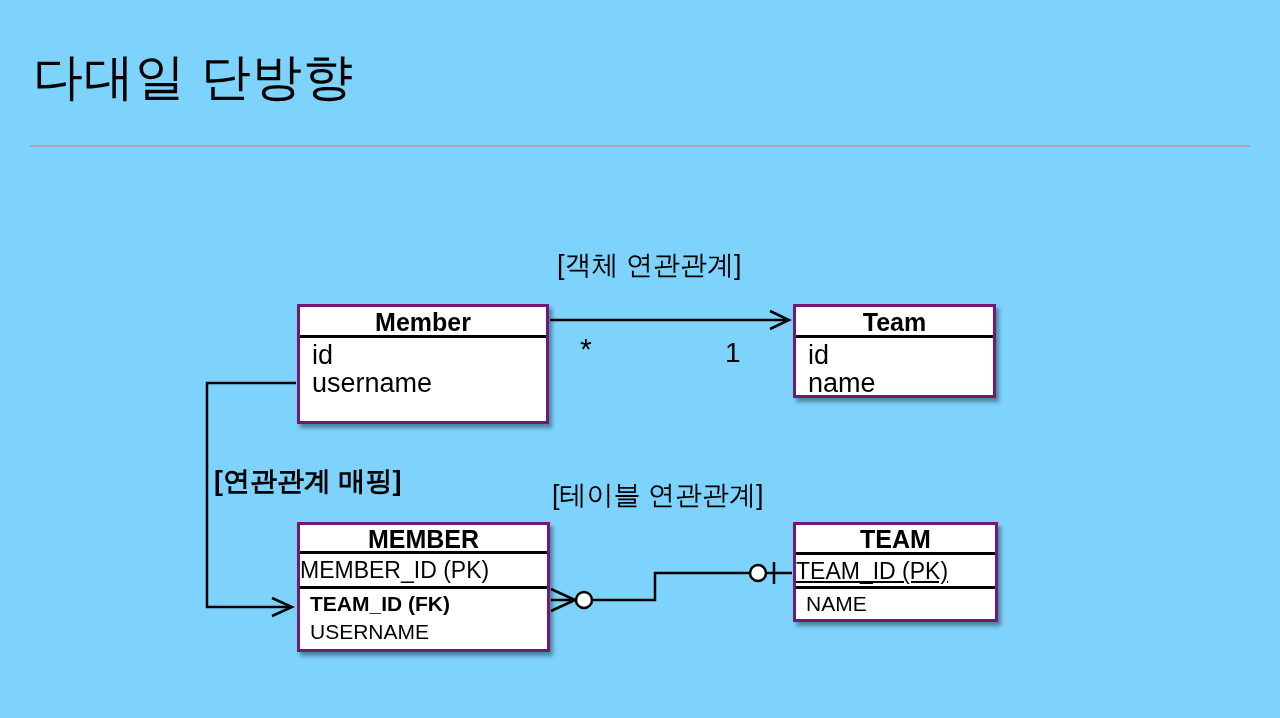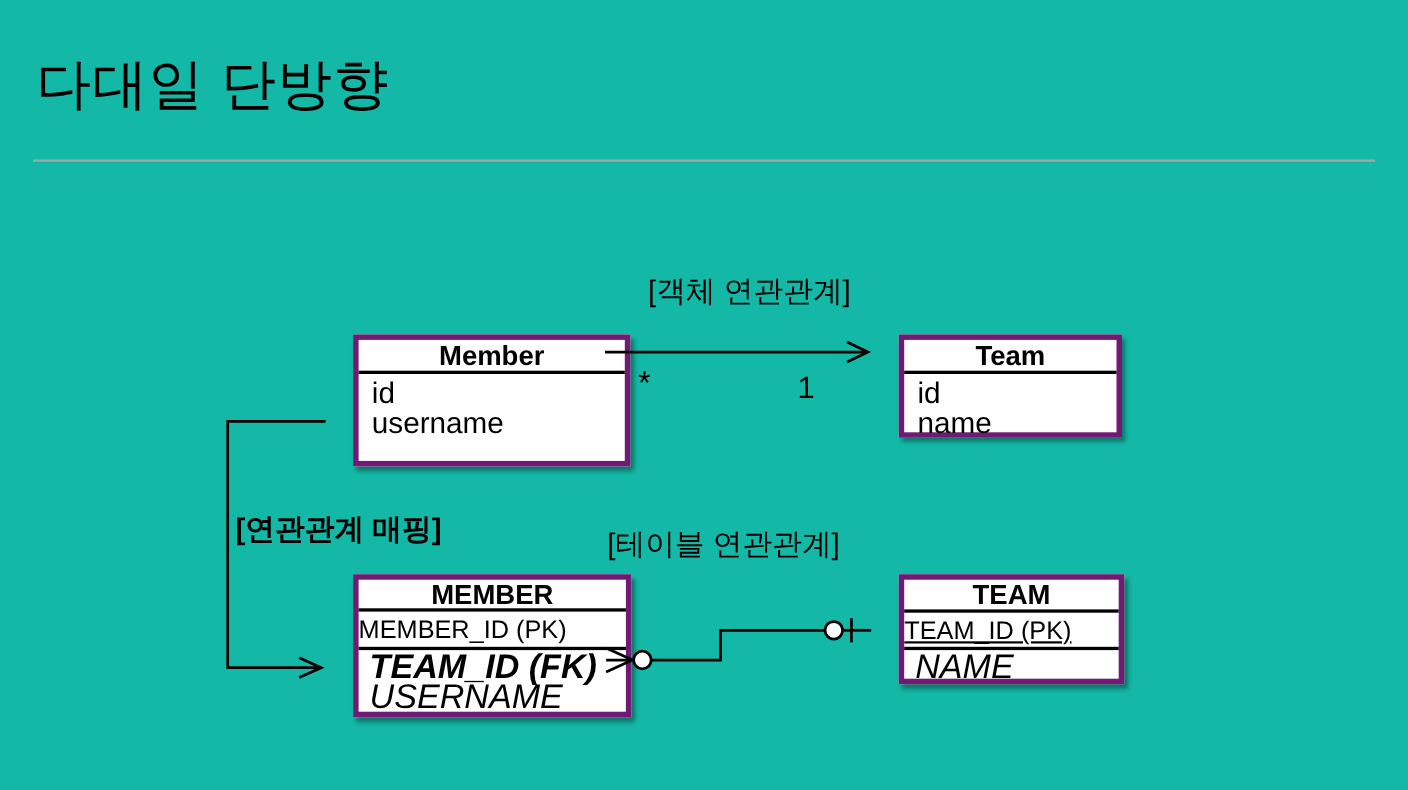--- a/index.html
+++ b/index.html
@@ -3,21 +3,21 @@
 <meta charset="utf-8">
 <style>
   * { margin: 0; padding: 0; box-sizing: border-box; }
   html, body { background: #ffffff; }
   body { font-family: "Liberation Sans", "DejaVu Sans", sans-serif; color: #000; }
 
   .slide {
     position: relative;
     width: 1280px;
     height: 718px;
-    background: #14b8a6;
+    background: #7dd3fc;
     overflow: hidden;
   }
 
   .slide-title {
     position: absolute;
     left: 33px;
     top: 50px;
     font-size: 50px;
     font-weight: 400;
     letter-spacing: 1px;
@@ -34,38 +34,37 @@
     height: 2px;
     background: #a8a8a8;
   }
 
   .section-label {
     position: absolute;
     font-size: 27px;
     color: #000;
     white-space: nowrap;
   }
-  .label-object   { left: 557px; top: 247px; margin-left: 32px; }
+  .label-object   { left: 557px; top: 247px; }
   .label-mapping  { left: 214px; top: 463px; font-weight: 700; }
   .label-table    { left: 552px; top: 477px; }
 
   .mult {
     position: absolute;
     color: #000;
     white-space: nowrap;
   }
   .mult-many { left: 580px; top: 332px; font-size: 30px; }
   .mult-one  { left: 725px; top: 337px; font-size: 28px; }
 
   .uml-box {
     position: absolute;
     background: #fff;
-    border: 5px solid #701a75;
+    border: 3px solid #701a75;
     box-shadow: 3px 4px 4px rgba(0,0,0,0.38);
-    margin-left: 24px;
   }
   .uml-header {
     font-weight: 700;
     font-size: 25px;
     text-align: center;
     border-bottom: 3px solid #000;
     white-space: nowrap;
     overflow: hidden;
   }
   .uml-fields {
@@ -87,21 +86,21 @@
   .box-team-table .uml-header { height: 30px; line-height: 29px; }
 
   .pk-row {
     border-bottom: 3px solid #000;
     font-size: 23px;
     white-space: nowrap;
     overflow: hidden;
   }
   .box-member-table .pk-row { height: 35px; line-height: 33px; }
   .box-team-table .pk-row { height: 34px; line-height: 32px; text-decoration: underline; }
-  .table-fields { padding: 1px 0 0 10px; font-size: 31px; font-style: italic; }
+  .table-fields { padding: 1px 0 0 10px; font-size: 21px; }
   .table-fields .uml-field { line-height: 28px; }
 
   .connector-layer {
     position: absolute;
     left: 0; top: 0;
     width: 1280px;
     height: 718px;
     pointer-events: none;
   }
 </style>

